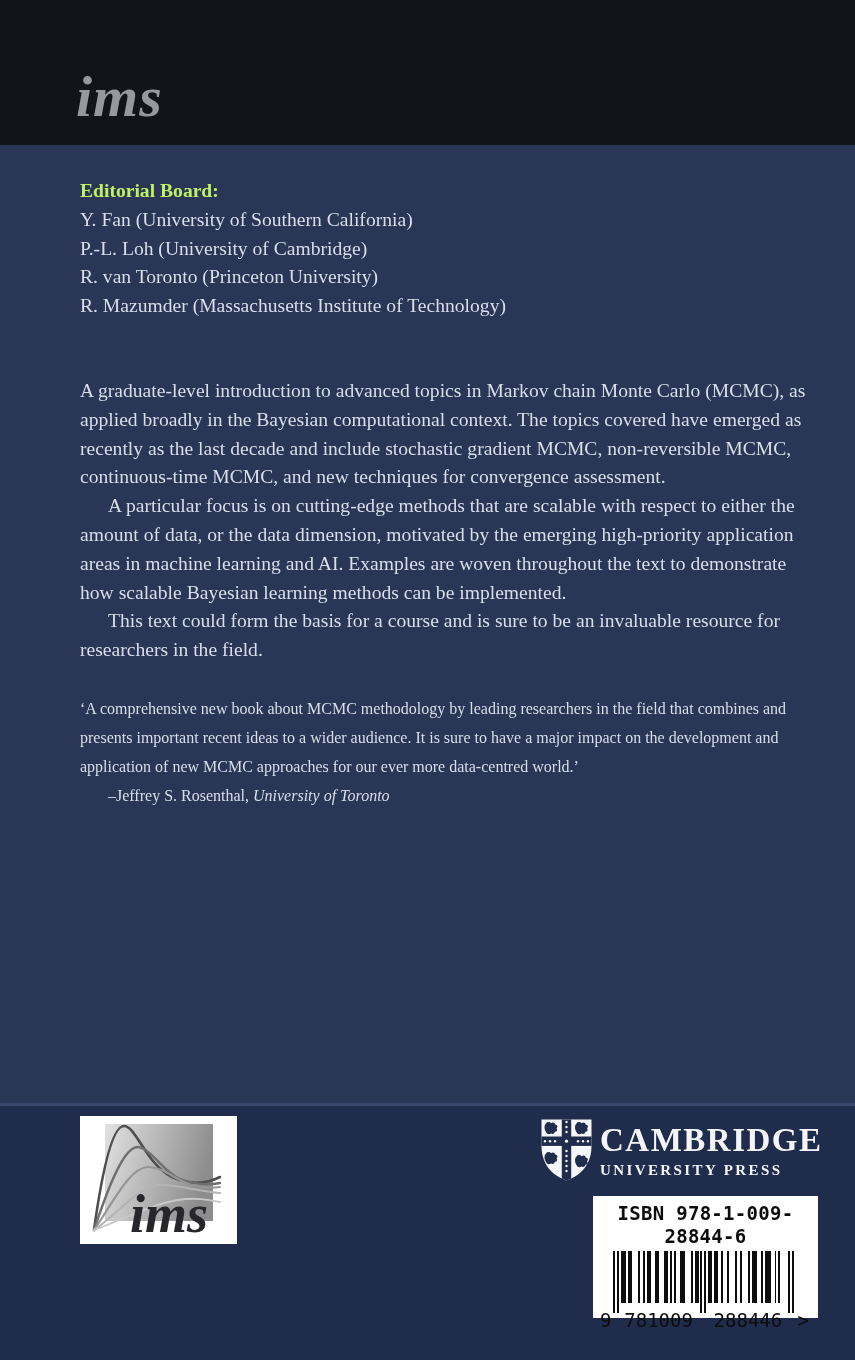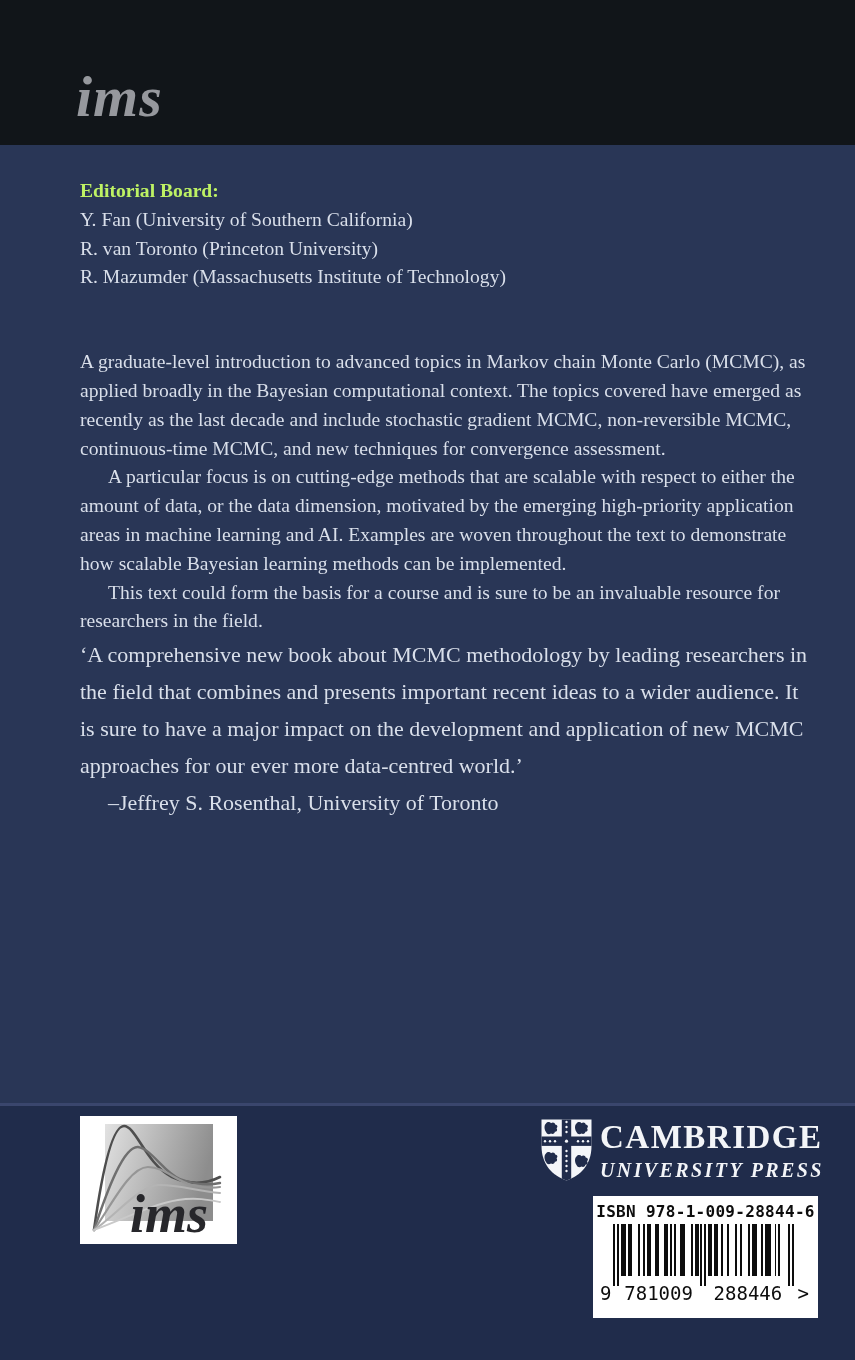--- a/index.html
+++ b/index.html
@@ -48,24 +48,25 @@
     font-size:19.6px;line-height:28.8px;
   }
   .editorial .eb-label{font-weight:bold;color:#bef264;}
   .desc{
     margin-top:56px;
     font-size:19.6px;line-height:28.8px;
   }
   .desc p{margin:0;font-family:Liberation Serif, serif;}
   .desc p.indent{text-indent:28px;}
   .review{
-    font-size:22px;line-height:37px;
+    margin-top:29px;
+    font-size:16px;line-height:29px;
   }
   .review .attribution{text-indent:28px;}
-  .review .affil{}
+  .review .affil{font-style:italic;}
   
   .footer-band{
     position:absolute;left:0;top:1103px;width:855px;height:257px;
     background:var(--footer-navy);
     border-top:3px solid var(--divider);
   }
   .ims-logo-box{
     position:absolute;left:80px;top:10px;
     width:157px;height:128px;background:#ffffff;
   }
@@ -75,32 +76,32 @@
   }
   .cup-wordmark{
     margin-left:7px;color:#f3f5f8;
     font-family:"Liberation Serif", serif;
   }
   .cup-line1{
     font-size:33px;font-weight:bold;line-height:1.0;
     letter-spacing:1.5px;margin-top:1px;
   }
   .cup-line2{
-    font-size:20px;font-weight:bold;line-height:1.0;
-    letter-spacing:2.4px;margin-top:6px;font-style:italic;
+    font-size:15px;font-weight:bold;line-height:1.0;
+    letter-spacing:2.4px;margin-top:6px;
   }
   .barcode-box{
     position:absolute;left:593px;top:90px;
     width:225px;height:122px;background:#ffffff;
     text-align:center;
   }
   .isbn-label{
     margin-top:6px;
     font-family:"DejaVu Sans Mono", monospace;
-    font-size:16px;font-weight:bold;color:#0d0d0d;
+    font-size:19px;font-weight:bold;color:#0d0d0d;
     letter-spacing:0.3px;line-height:1.2;
   }
   #barcode-svg{display:block;margin:1px auto 0;}
   #barcode-svg rect{fill:#0d0d0d;}
   #barcode-svg text{
     font-family:"DejaVu Sans Mono", monospace;
     font-size:19px;fill:#0d0d0d;
   }
 </style>
 </head>
@@ -111,20 +112,21 @@
   <header class="topbar">
     <div class="ims-wordmark-top">ims</div>
   </header>
 
   <main class="body-col">
 
 
     <section class="editorial">
       <div class="eb-label">Editorial Board:</div>
       <div>Y. Fan (University of Southern California)</div>
+      <div>P.-L. Loh (University of Cambridge)</div>
       <div>R. van Toronto (Princeton University)</div>
       <div>R. Mazumder (Massachusetts Institute of Technology)</div>
     </section>
 
     <section class="desc">
       <p>A graduate-level introduction to advanced topics in Markov chain Monte Carlo (MCMC), as applied broadly in the Bayesian computational context. The topics covered have emerged as recently as the last decade and include stochastic gradient MCMC, non-reversible MCMC, continuous-time MCMC, and new techniques for convergence assessment.</p>
       <p class="indent">A particular focus is on cutting-edge methods that are scalable with respect to either the amount of data, or the data dimension, motivated by the emerging high-priority application areas in machine learning and AI. Examples are woven throughout the text to demonstrate how scalable Bayesian learning methods can be implemented.</p>
       <p class="indent">This text could form the basis for a course and is sure to be an invaluable resource for researchers in the field.</p>
     </section>
 

